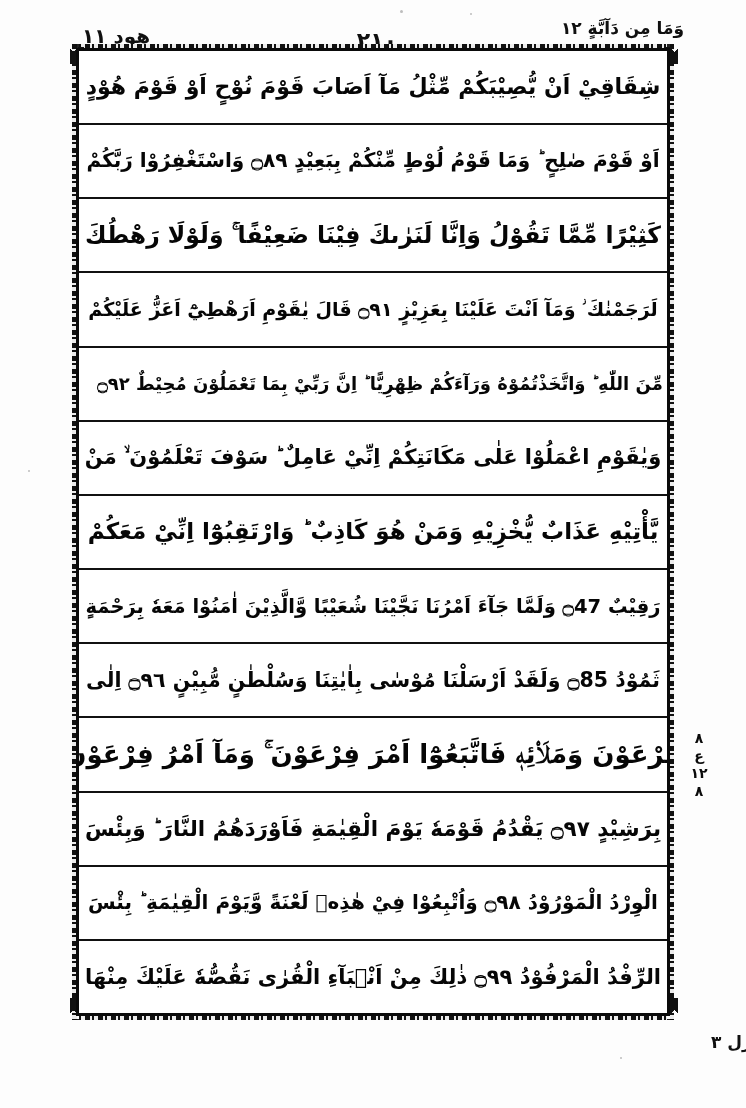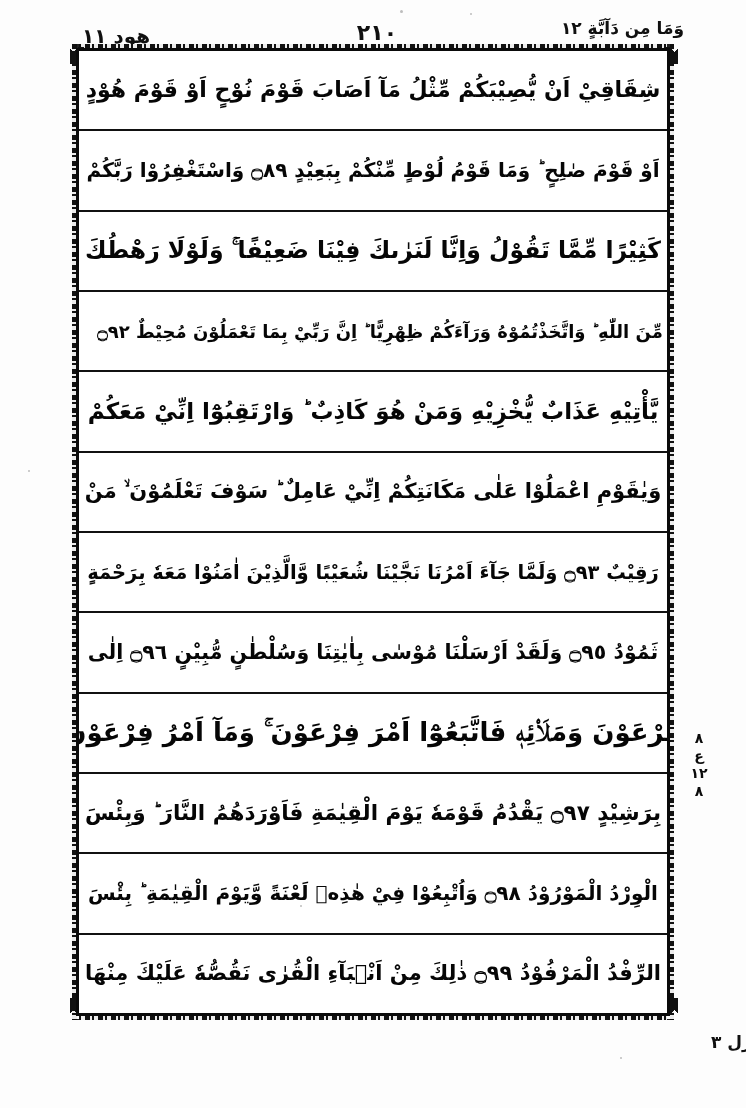--- a/index.html
+++ b/index.html
@@ -30,21 +30,21 @@
     position:absolute;
     font-size:19px;
     line-height:1;
     font-weight:700;
     white-space:nowrap;
     direction:rtl;
     font-family:"DejaVu Sans","Liberation Sans",sans-serif;
     color:#101010;
   }
   .hdr-surah{ left:12px; top:12px; font-size:20px;text-decoration:underline; }
-  .hdr-page { left:50%; transform:translateX(-50%); top:8px; font-size:22px; letter-spacing:1px;}
+  .hdr-page { left:50%; transform:translateX(-50%); top:16px; font-size:22px; letter-spacing:1px;}
   .hdr-juz  { right:0px; top:6px; font-size:17px;text-align:center; }
 
   
   .frame{
     position:absolute;
     top:48px;left:76px;
     width:594px;height:968px;
     box-sizing:border-box;
     border:3px solid #0a0a0a;
     background:#ffffff;
@@ -174,33 +174,36 @@
     <div class="ayah-line">
         <span class="ayah-text" style="font-size: 22px;">شِقَاقِيْ اَنْ يُّصِيْبَكُمْ مِّثْلُ مَآ اَصَابَ قَوْمَ نُوْحٍ اَوْ قَوْمَ هُوْدٍ</span>
       </div>
     <div class="ayah-line">
         <span class="ayah-text" style="font-size: 20px;">اَوْ قَوْمَ صٰلِحٍ ؕ وَمَا قَوْمُ لُوْطٍ مِّنْكُمْ بِبَعِيْدٍ ۝٨٩ وَاسْتَغْفِرُوْا رَبَّكُمْ</span>
       </div>
     <div class="ayah-line">
         <span class="ayah-text" style="font-size: 23.5px;">كَثِيْرًا مِّمَّا تَقُوْلُ وَاِنَّا لَنَرٰىكَ فِيْنَا ضَعِيْفًا ۚ وَلَوْلَا رَهْطُكَ</span>
       </div>
     <div class="ayah-line">
+        <span class="ayah-text" style="font-size: 19px;">لَرَجَمْنٰكَ ؗ وَمَآ اَنْتَ عَلَيْنَا بِعَزِيْزٍ ۝٩١ قَالَ يٰقَوْمِ اَرَهْطِيْٓ اَعَزُّ عَلَيْكُمْ</span>
+      </div>
+    <div class="ayah-line">
         <span class="ayah-text" style="font-size: 18px; margin-left: 14px;">مِّنَ اللّٰهِ ؕ وَاتَّخَذْتُمُوْهُ وَرَآءَكُمْ ظِهْرِيًّا ؕ اِنَّ رَبِّيْ بِمَا تَعْمَلُوْنَ مُحِيْطٌ ۝٩٢</span>
       </div>
     <div class="ayah-line">
+        <span class="ayah-text" style="font-size: 21px;">وَيٰقَوْمِ اعْمَلُوْا عَلٰى مَكَانَتِكُمْ اِنِّيْ عَامِلٌ ؕ سَوْفَ تَعْلَمُوْنَ ۙ مَنْ</span>
+      </div>
+    <div class="ayah-line">
         <span class="ayah-text" style="font-size: 23px;">يَّأْتِيْهِ عَذَابٌ يُّخْزِيْهِ وَمَنْ هُوَ كَاذِبٌ ؕ وَارْتَقِبُوْٓا اِنِّيْ مَعَكُمْ</span>
       </div>
     <div class="ayah-line">
-        <span class="ayah-text" style="font-size: 21px;">وَيٰقَوْمِ اعْمَلُوْا عَلٰى مَكَانَتِكُمْ اِنِّيْ عَامِلٌ ؕ سَوْفَ تَعْلَمُوْنَ ۙ مَنْ</span>
-      </div>
-    <div class="ayah-line">
-        <span class="ayah-text" style="font-size: 19.5px;">رَقِيْبٌ ۝٩٣ وَلَمَّا جَآءَ اَمْرُنَا نَجَّيْنَا شُعَيْبًا وَّالَّذِيْنَ اٰمَنُوْا مَعَهٗ بِرَحْمَةٍ</span>
-      </div>
-    <div class="ayah-line">
-        <span class="ayah-text" style="font-size: 20.5px;">ثَمُوْدُ ۝٩٥ وَلَقَدْ اَرْسَلْنَا مُوْسٰى بِاٰيٰتِنَا وَسُلْطٰنٍ مُّبِيْنٍ ۝٩٦ اِلٰى</span>
+        <span class="ayah-text" style="font-size: 19.5px;">رَقِيْبٌ ۝47 وَلَمَّا جَآءَ اَمْرُنَا نَجَّيْنَا شُعَيْبًا وَّالَّذِيْنَ اٰمَنُوْا مَعَهٗ بِرَحْمَةٍ</span>
+      </div>
+    <div class="ayah-line">
+        <span class="ayah-text" style="font-size: 20.5px;">ثَمُوْدُ ۝85 وَلَقَدْ اَرْسَلْنَا مُوْسٰى بِاٰيٰتِنَا وَسُلْطٰنٍ مُّبِيْنٍ ۝٩٦ اِلٰى</span>
       </div>
     <div class="ayah-line">
         <span class="ayah-text" style="font-size: 26px;">فِرْعَوْنَ وَمَلَا۟ئِهٖ فَاتَّبَعُوْٓا اَمْرَ فِرْعَوْنَ ۚ وَمَآ اَمْرُ فِرْعَوْنَ</span>
       </div>
     <div class="ayah-line">
         <span class="ayah-text" style="font-size: 21.5px; text-align: center;">بِرَشِيْدٍ ۝٩٧ يَقْدُمُ قَوْمَهٗ يَوْمَ الْقِيٰمَةِ فَاَوْرَدَهُمُ النَّارَ ؕ وَبِئْسَ</span>
       </div>
     <div class="ayah-line">
         <span class="ayah-text" style="font-size: 20px;">الْوِرْدُ الْمَوْرُوْدُ ۝٩٨ وَاُتْبِعُوْا فِيْ هٰذِهٖ لَعْنَةً وَّيَوْمَ الْقِيٰمَةِ ؕ بِئْسَ</span>
       </div>

